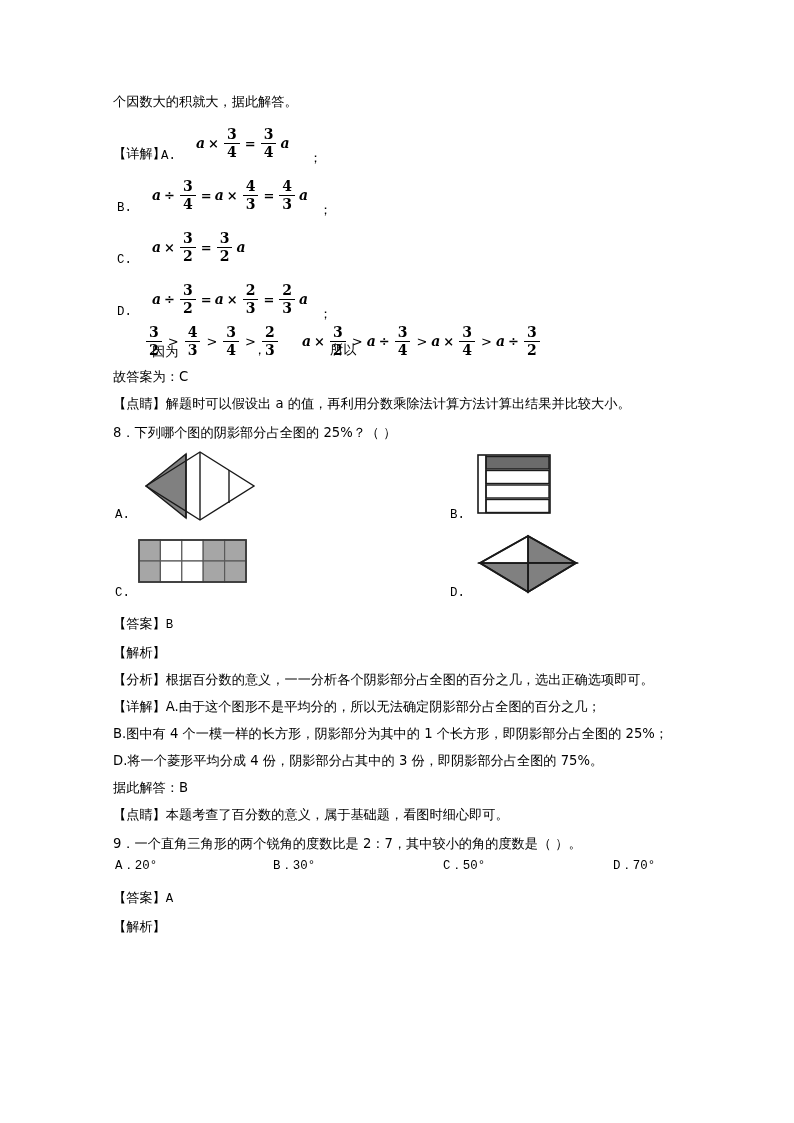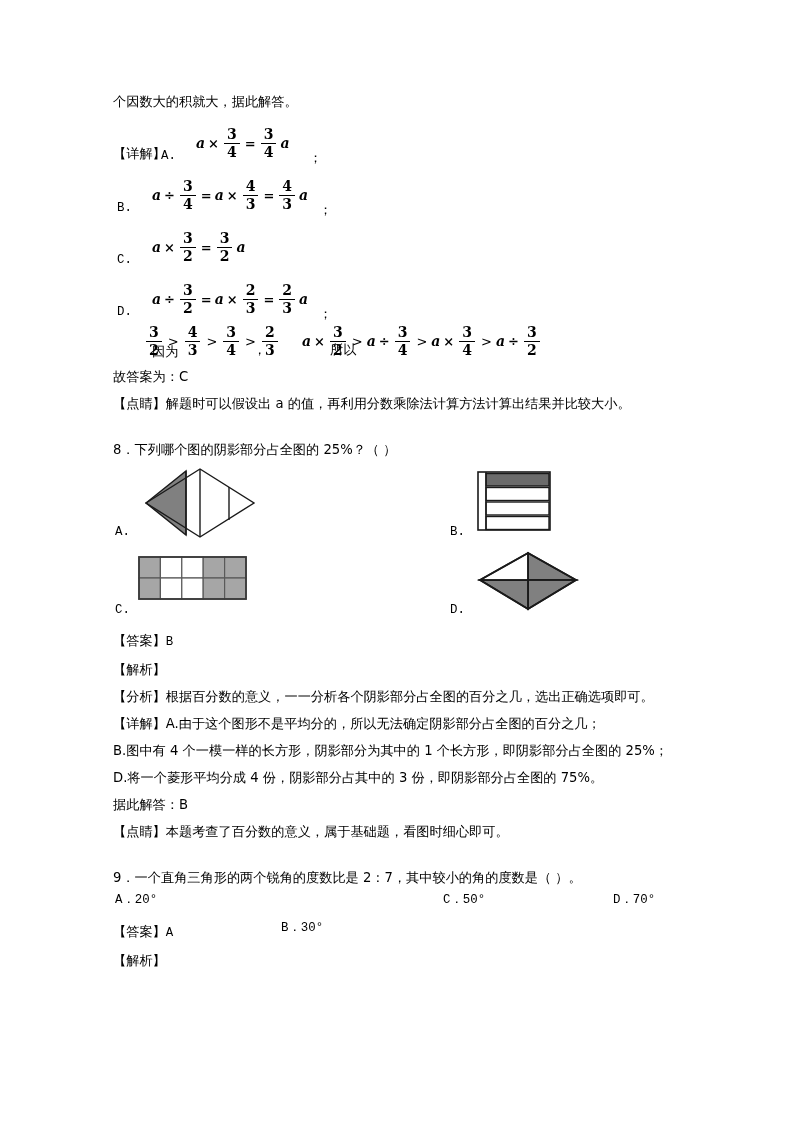--- a/index.html
+++ b/index.html
@@ -110,21 +110,21 @@
     bottom: 6px;
     display: inline-flex;
     align-items: center;
     font-family: "DejaVu Serif", serif;
     font-weight: bold;
     font-size: 13px;
   }
   .gt { font-size: 13px; margin: 0 3px; font-weight: normal; font-style: normal; }
 
   
-  .q-line { margin-top: 19px; }
+  .q-line { margin-top: 2px; }
   .figs {
     position: relative;
     height: 160px;
     margin-top: 4px;
   }
   .fig-label {
     position: absolute;
     font-family: "Liberation Mono", "DejaVu Sans Mono", monospace;
     font-size: 12.4px;
   }
@@ -390,21 +390,21 @@
     <div class="para wrap"><span>【分析】</span><span>根据百分数的意义，一一分析各个阴影部分占全图的百分之几，选出正确选项即可。</span></div>
     <div class="para wrap"><span>【详解】</span><span>A.由于这个图形不是平均分的，所以无法确定阴影部分占全图的百分之几；</span></div>
     <div class="para wrap">B.图中有 4 个一模一样的长方形，阴影部分为其中的 1 个长方形，即阴影部分占全图的 25%；</div>
     <div class="para wrap">D.将一个菱形平均分成 4 份，阴影部分占其中的 3 份，即阴影部分占全图的 75%。</div>
     <div class="line cn">据此解答：B</div>
     <div class="line cn">【点睛】本题考查了百分数的意义，属于基础题，看图时细心即可。</div>
 
     <div class="line cn q-line"><span>9．</span><span>一个直角三角形的两个锐角的度数比是 2：7，其中较小的角的度数是（          ）。</span></div>
     <div class="opts-row">
       <span style="left:2px;">A．20°</span>
-      <span style="left:168px;margin-top:28px;">B．30°</span>
+      <span style="left:160px;">B．30°</span>
       <span style="left:330px;">C．50°</span>
       <span style="left:500px;">D．70°</span>
     </div>
     <div class="line cn"><span>【答案】</span><span class="latin">A</span></div>
     <div class="line cn">【解析】</div>
 
   </div>
 </div>
 
 </body></html>

